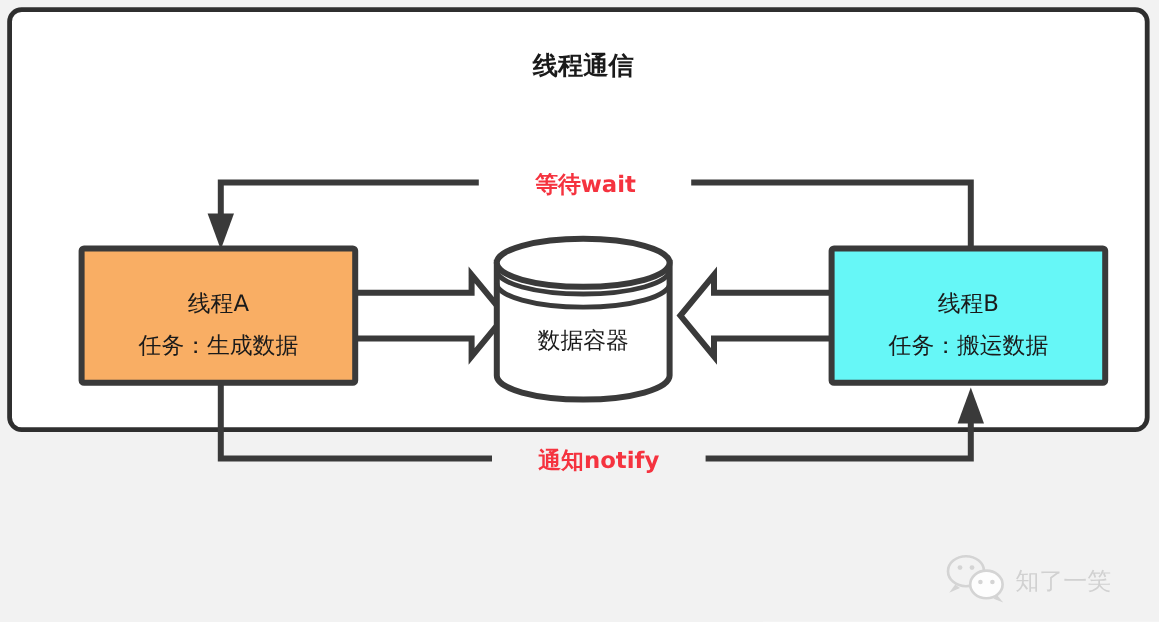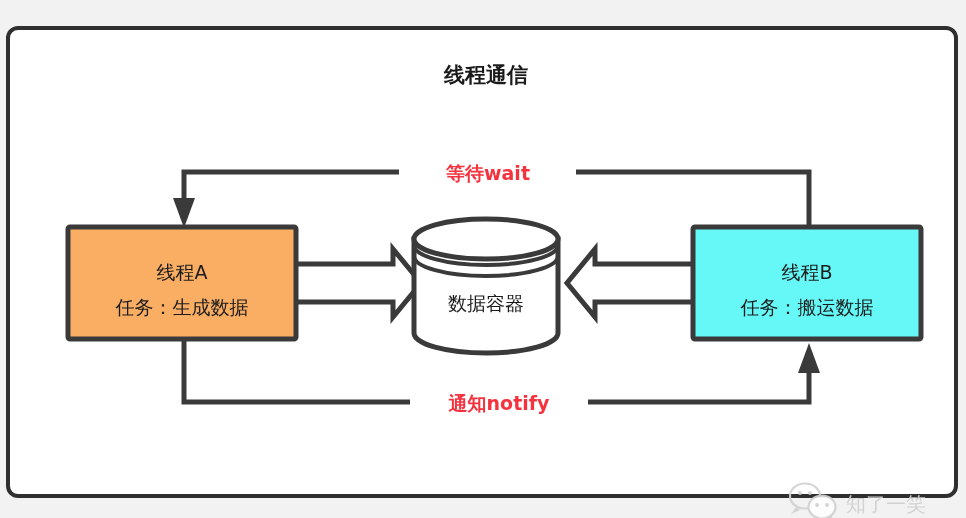--- a/index.html
+++ b/index.html
@@ -11,26 +11,25 @@
     width: 966px;
     height: 518px;
     font-family: "DejaVu Sans", "Liberation Sans", sans-serif;
     overflow: hidden;
   }
   #diagram-frame {
     position: absolute;
     left: 6px;
     top: 6px;
     width: 952px;
-    height: 472px;
+    height: 354px;
     background: #ffffff;
     border: 4px solid #2f2f2f;
     border-radius: 12px;
     box-sizing: border-box;
-    margin-top: 20px;
   }
   #diagram-svg {
     position: absolute;
     left: 0;
     top: 0;
   }
   .node-label {
     font-family: "DejaVu Sans", "Liberation Sans", sans-serif;
     fill: #1a1a1a;
     text-anchor: middle;

